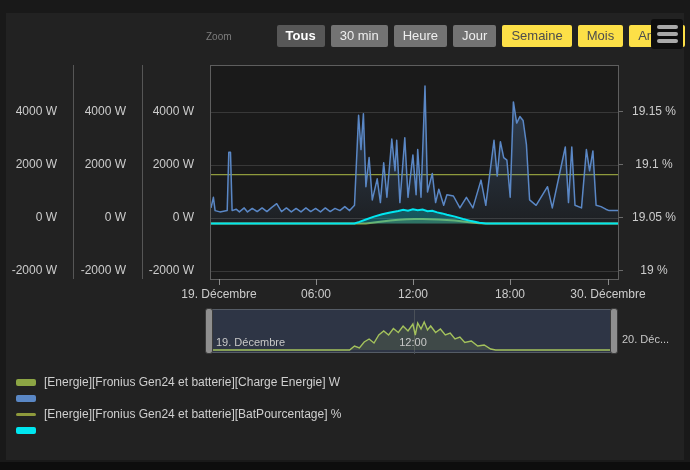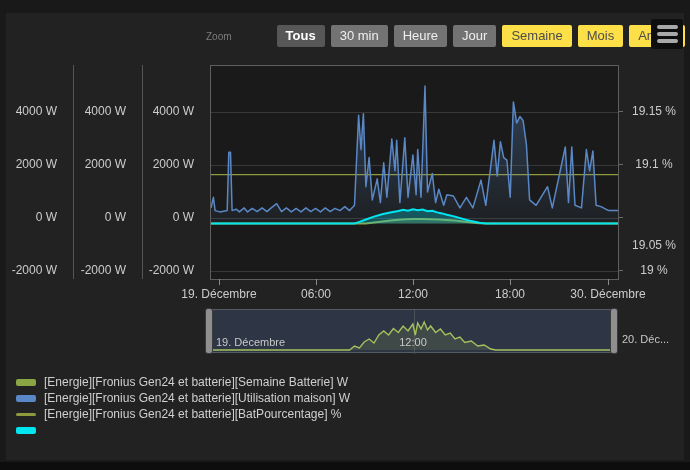--- a/index.html
+++ b/index.html
@@ -94,21 +94,21 @@
 <div>
   <span class="ylab r" style="left:138px;top:104px;">4000 W</span>
   <span class="ylab r" style="left:138px;top:157px;">2000 W</span>
   <span class="ylab r" style="left:138px;top:210px;">0 W</span>
   <span class="ylab r" style="left:138px;top:263px;">-2000 W</span>
 </div>
 
 <div>
   <span class="ylab c" style="left:626px;top:104px;">19.15 %</span>
   <span class="ylab c" style="left:626px;top:157px;">19.1 %</span>
-  <span class="ylab c" style="left:626px;top:210px;margin-top:28px;">19.05 %</span>
+  <span class="ylab c" style="left:626px;top:210px;">19.05 %</span>
   <span class="ylab c" style="left:626px;top:263px;text-align:center;">19 %</span>
   <span class="rtick" style="top:111px;"></span>
     <span class="rtick" style="top:164px;"></span>
   <span class="rtick" style="top:217px;"></span>
     <span class="rtick" style="top:270px;"></span>
 </div>
 
 <div class="plot">
   <div class="gridline" style="top:46px;"></div>
   <div class="gridline" style="top:99px;"></div>
@@ -153,25 +153,24 @@
 </div>
 <span class="nav-label" style="left:216px;top:336px;">19. Décembre</span>
 <span class="nav-label" style="left:393px;top:336px;width:40px;text-align:center;">12:00</span>
 <span class="nav-label" style="left:622px;top:333px;">20. Déc...</span>
 <div class="nav-handle" style="left:205px;"></div>
 <div class="nav-handle" style="left:610px;"></div>
 
 <div class="legend">
   <div class="legend-row">
     <span class="swatch thick" style="background: rgb(140, 165, 68);"></span>
-    <span class="legend-text">[Energie][Fronius Gen24 et batterie][Semaine Batterie] W</span>
+    <span class="legend-text">[Energie][Fronius Gen24 et batterie][Charge Energie] W</span>
   </div>
   <div class="legend-row">
     <span class="swatch thick" style="background: rgb(90, 135, 197);"></span>
-    <span class="legend-text">[Energie][Fronius Gen24 et batterie][Utilisation maison] W</span>
   </div>
   <div class="legend-row">
     <span class="swatch thin" style="background: rgb(143, 154, 60);"></span>
     <span class="legend-text">[Energie][Fronius Gen24 et batterie][BatPourcentage] %</span>
   </div>
   <div class="legend-row">
     <span class="swatch thick" style="background: rgb(0, 230, 240);"></span>
   </div>
 </div>
 

